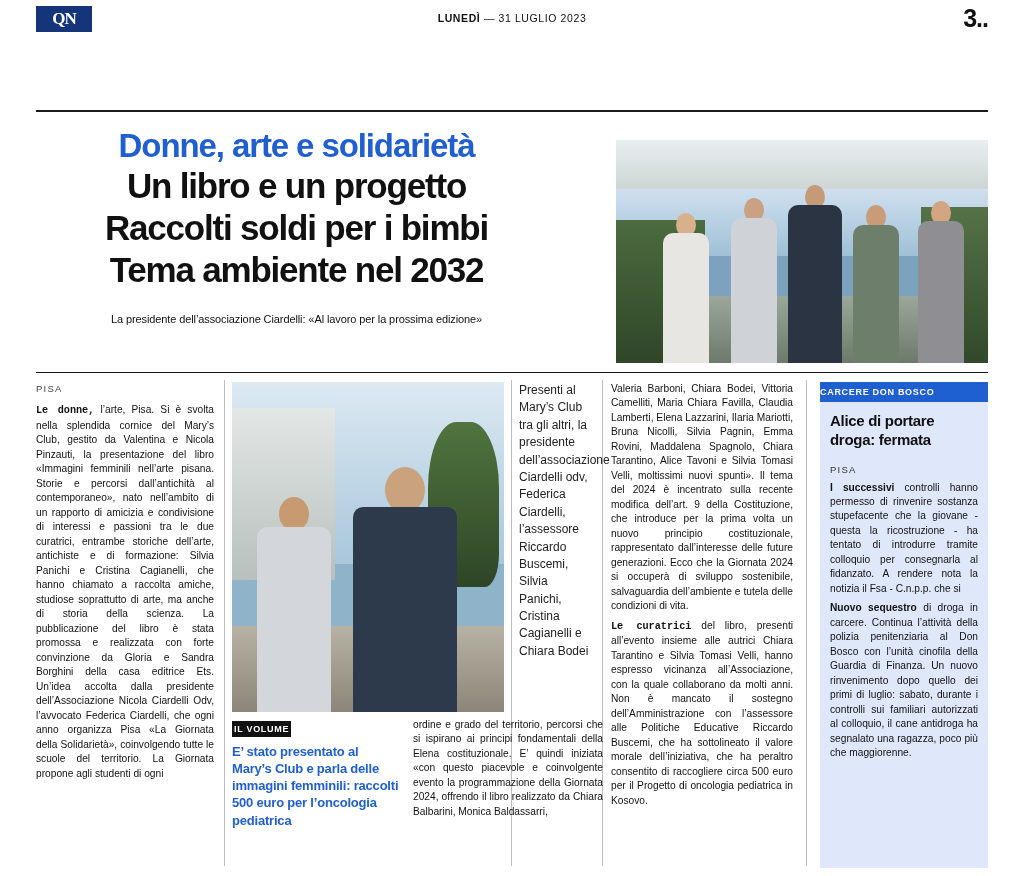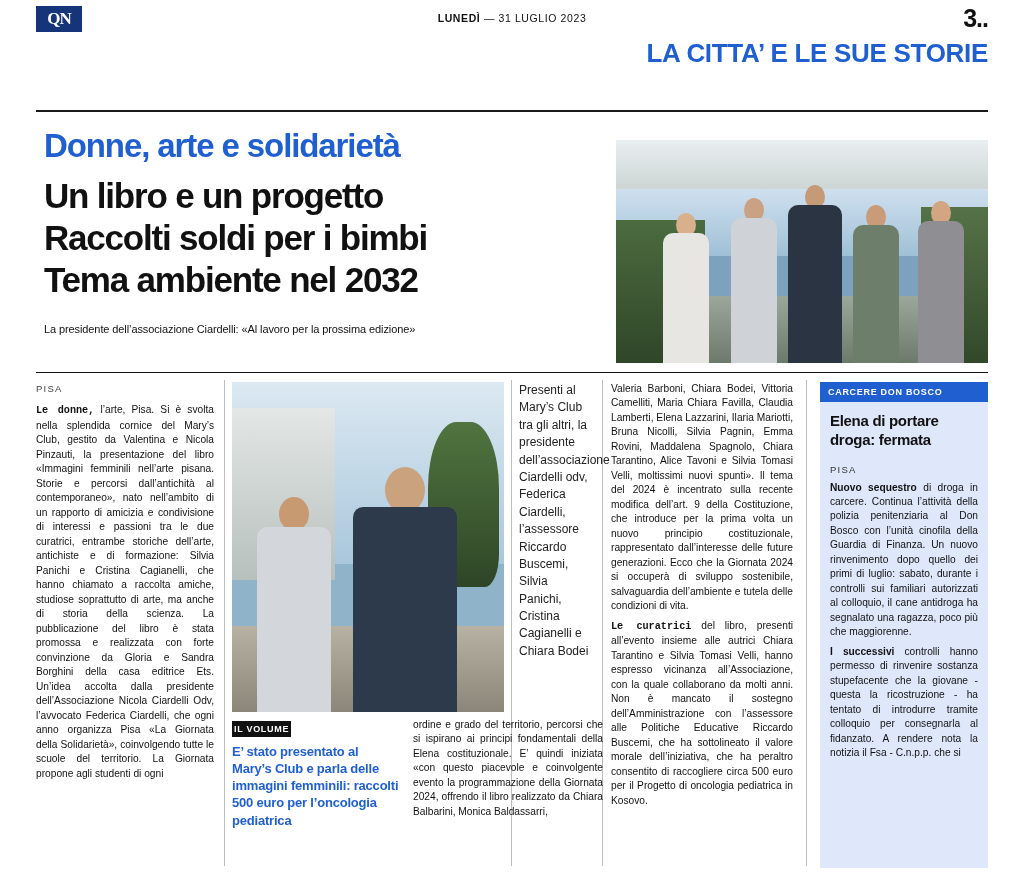--- a/index.html
+++ b/index.html
@@ -27,21 +27,21 @@
     position: absolute;
     top: 6px;
     left: 36px;
     right: 36px;
     height: 34px;
   }
   .logo {
     position: absolute;
     left: 0;
     top: 0;
-    width: 46px;
+    width: 56px;
     height: 26px;
     background: #15347a;
     color: #ffffff;
     font-weight: bold;
     font-size: 17px;
     letter-spacing: -1px;
     text-align: center;
     line-height: 26px;
     font-family: "Liberation Serif", serif;
   }
@@ -93,37 +93,38 @@
     left: 36px;
     right: 36px;
     height: 2px;
     background: #1a1a1a;
   }
 
   
   .headline-block {
     position: absolute;
     top: 128px;
-    left: 44px;
+    left: 24px;
     width: 545px;
+    text-align: center;
   }
   .kicker {
     color: #1f5fd0;
     font-size: 33px;
     font-weight: bold;
     letter-spacing: -1.1px;
     line-height: 1.12;
   }
   .headline {
     font-size: 35px;
     font-weight: bold;
     color: #111;
     letter-spacing: -1.2px;
     line-height: 1.2;
-    margin-top: 10px;
+    margin-top: 0;
   }
   .subhead {
     font-size: 11px;
     color: #111;
     margin-top: 22px;
     letter-spacing: -0.1px;
   }
 
   
   .lead-photo {
@@ -268,21 +269,21 @@
     bottom: 8px;
     background: #dfe8fb;
     padding: 0;
   }
   .sidebar .tag {
     background: #1f5fd0;
     color: #ffffff;
     font-size: 9px;
     font-weight: bold;
     letter-spacing: 0.7px;
-    padding: 5px 8px;
+    padding: 5px 0;
     display: block;
   }
   .sidebar .sb-title {
     font-size: 15px;
     font-weight: bold;
     color: #111;
     line-height: 1.25;
     padding: 10px 10px 0 10px;
     letter-spacing: -0.3px;
   }
@@ -311,21 +312,20 @@
     <div class="logo">QN</div>
     <div class="dateline">
       <b>LUNEDÌ</b>
       <span>—</span>
       <span>31 LUGLIO 2023</span>
     </div>
     <div class="pagenum">3..</div>
   </div>
 
   <div class="section-head">
-    <div class="section-title">LA CITTA’ E LE SUE STORIE</div>
   </div>
 
   <div class="rule-top"></div>
 
   <div class="headline-block">
     <div class="kicker">Donne, arte e solidarietà</div>
     <div class="headline">
       <div>Un libro e un progetto</div>
       <div>Raccolti soldi per i bimbi</div>
       <div>Tema ambiente nel 2032</div>
@@ -400,21 +400,21 @@
     <p>ordine e grado del territorio, percorsi che si ispirano ai principi fondamentali della Elena costituzionale. E’ quindi iniziata «con questo piacevole e coinvolgente evento la programmazione della Giornata 2024, offrendo il libro realizzato da Chiara Balbarini, Monica Baldassarri,</p>
   </div>
 
   <div class="box-volume">
     <span class="tag">IL VOLUME</span>
     <div class="txt">E’ stato presentato al Mary’s Club e parla delle immagini femminili: raccolti 500 euro per l’oncologia pediatrica</div>
   </div>
 
   <div class="sidebar">
     <span class="tag">CARCERE DON BOSCO</span>
-    <div class="sb-title">Elena di portare droga: fermata</div>
+    <div class="sb-title">Alice di portare droga: fermata</div>
     <div class="sb-city">PISA</div>
     <div class="sb-body">
+      <p><b>I successivi</b> controlli hanno permesso di rinvenire sostanza stupefacente che la giovane - questa la ricostruzione - ha tentato di introdurre tramite colloquio per consegnarla al fidanzato. A rendere nota la notizia il Fsa - C.n.p.p. che si</p>
       <p><b>Nuovo sequestro</b> di droga in carcere. Continua l’attività della polizia penitenziaria al Don Bosco con l’unità cinofila della Guardia di Finanza. Un nuovo rinvenimento dopo quello dei primi di luglio: sabato, durante i controlli sui familiari autorizzati al colloquio, il cane antidroga ha segnalato una ragazza, poco più che maggiorenne.</p>
-      <p><b>I successivi</b> controlli hanno permesso di rinvenire sostanza stupefacente che la giovane - questa la ricostruzione - ha tentato di introdurre tramite colloquio per consegnarla al fidanzato. A rendere nota la notizia il Fsa - C.n.p.p. che si</p>
     </div>
   </div>
 
 </div>
 
 </body></html>

